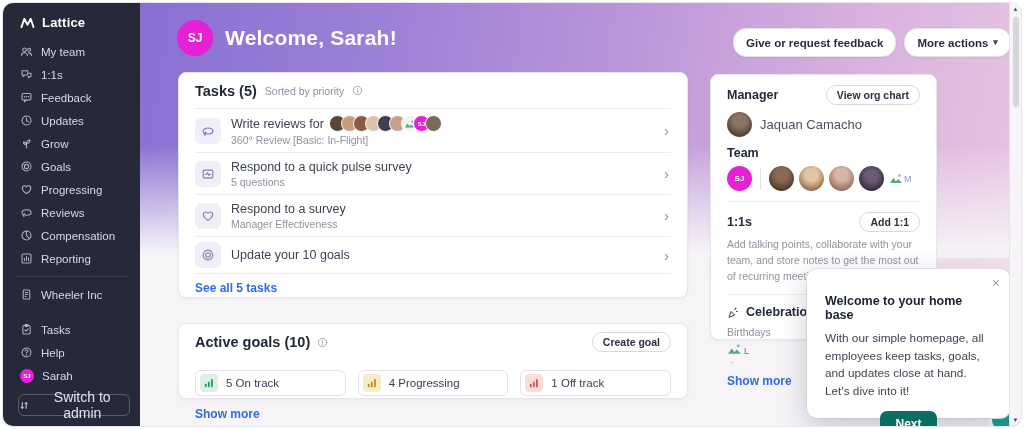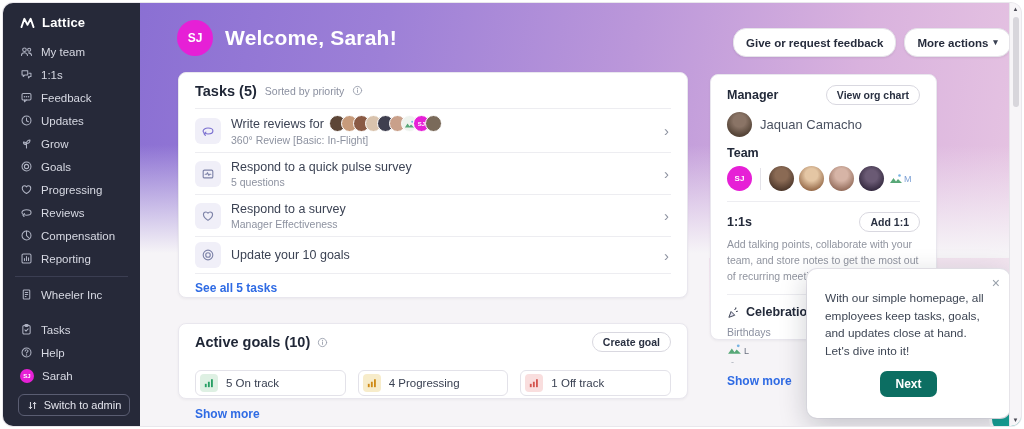--- a/index.html
+++ b/index.html
@@ -24,21 +24,21 @@
   .nav { margin-top:4px; }
   .nav-item { display:flex; align-items:center; gap:8px; height:23px; padding-left:17px;
               font-size:11.5px; color:#d7d9e3; cursor:pointer; }
   .nav-item svg, .logo-row svg { flex:0 0 auto; }
   .nav-icon { color:#aeb2c2; display:flex; align-items:center; }
   .side-div { height:1px; background:#3b3e52; margin:6px 12px; }
   .side-spacer { flex:1; }
   .mini-avatar { width:14px; height:14px; border-radius:50%; background:#e620d6; color:#fff;
                  font-size:6px; font-weight:700; display:flex; align-items:center; justify-content:center; }
   .switch-btn { margin:7px 10px 10px 15px; height:22px; border:1px solid #5a5d72; border-radius:6px;
-                display:flex; align-items:center; justify-content:center; gap:6px; font-size:11px;
+                display:flex; align-items:center; justify-content:center; gap:6px; font-size:14px;
                 color:#e3e4ec; cursor:pointer; background:transparent; }
 
   
   .hd-avatar { position:absolute; left:174px; top:17px; width:36px; height:36px; border-radius:50%;
                background:#e620d6; color:#fff; font-weight:700; font-size:12px; display:flex;
                align-items:center; justify-content:center; z-index:2; }
   .hd-title { position:absolute; left:222px; top:23px; font-size:21px; font-weight:700; color:#ffffff;
               letter-spacing:.2px; z-index:2; }
   .hd-actions { position:absolute; top:25px; left:730px; display:flex; gap:8px; z-index:2; }
   .pill-btn { height:29px; background:#ffffff; border:1px solid #e6e4ea; border-radius:13px;
@@ -515,20 +515,21 @@
           <circle cx="10.5" cy="3.5" r="1.3" fill="#76b3e3"></circle>
         </svg>
       <span>L</span>
     </div>
     <div class="dash">-</div>
     <a class="link">Show more</a>
   </aside>
 
   <div class="popup">
     <span class="popup-close">×</span>
+    <div class="popup-title">Welcome to your home base</div>
     <p class="popup-body">With our simple homepage, all employees keep tasks, goals, and updates close at hand. Let's dive into it!</p>
     <button class="next-btn" style="background-color: rgb(12, 110, 98);">Next</button>
   </div>
 
   <div class="chat-bubble" style="background-color: rgb(22, 162, 150);"></div>
 
   <div class="scrollbar">
     <span class="sb-arrow">▲</span>
     <span class="sb-thumb"></span>
     <span class="sb-arrow">▼</span>

